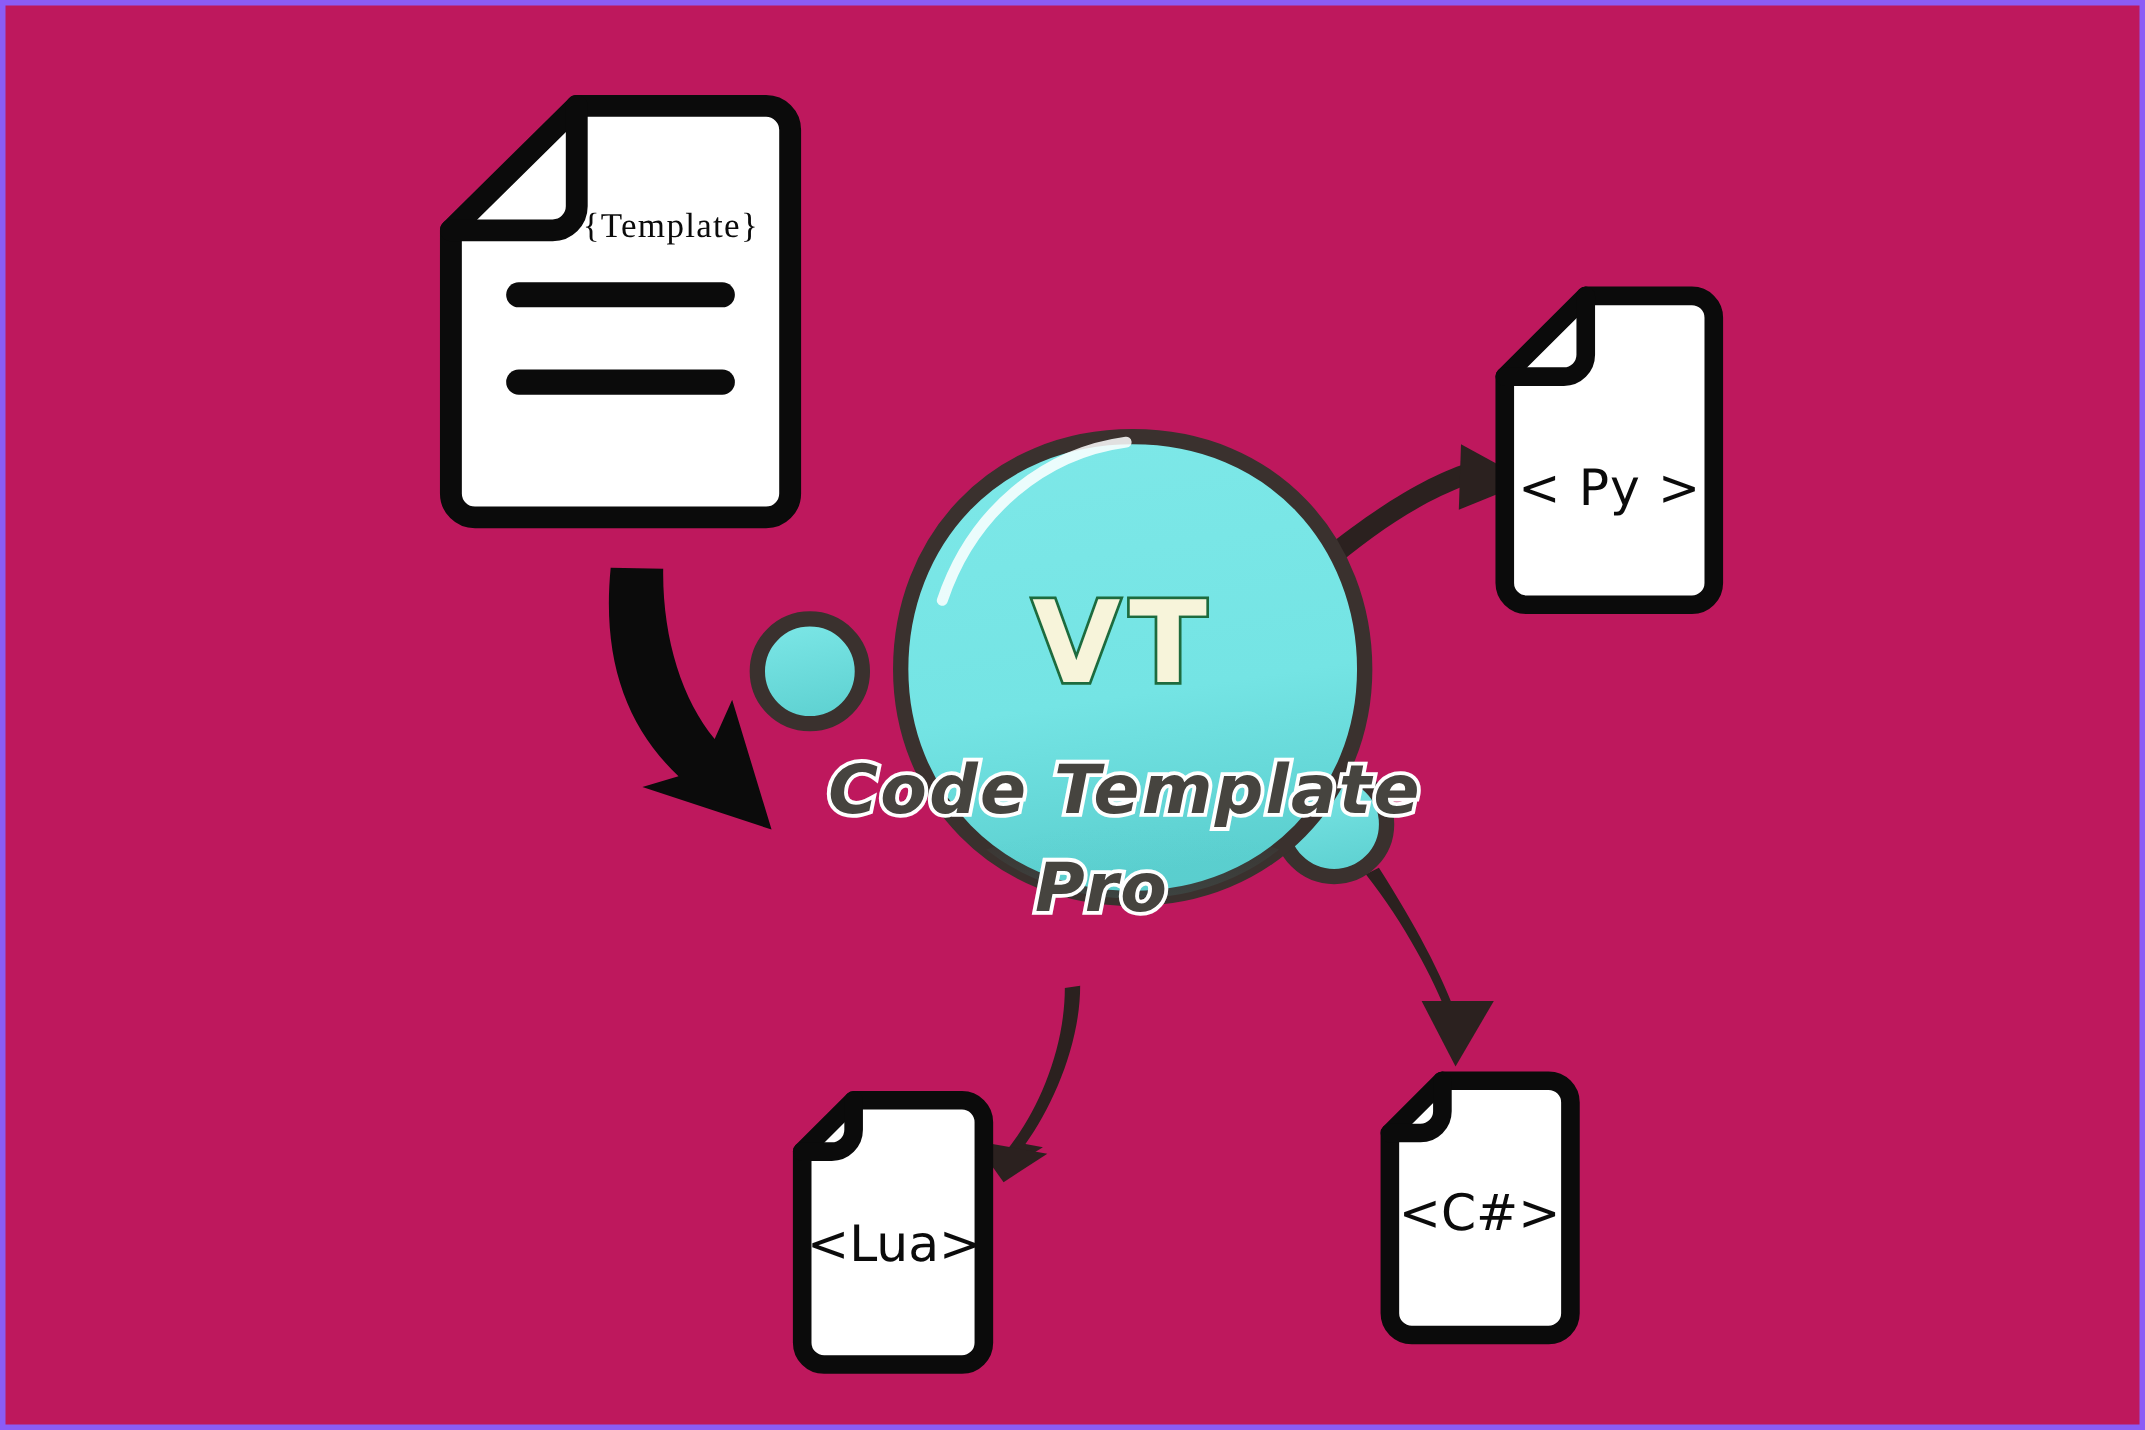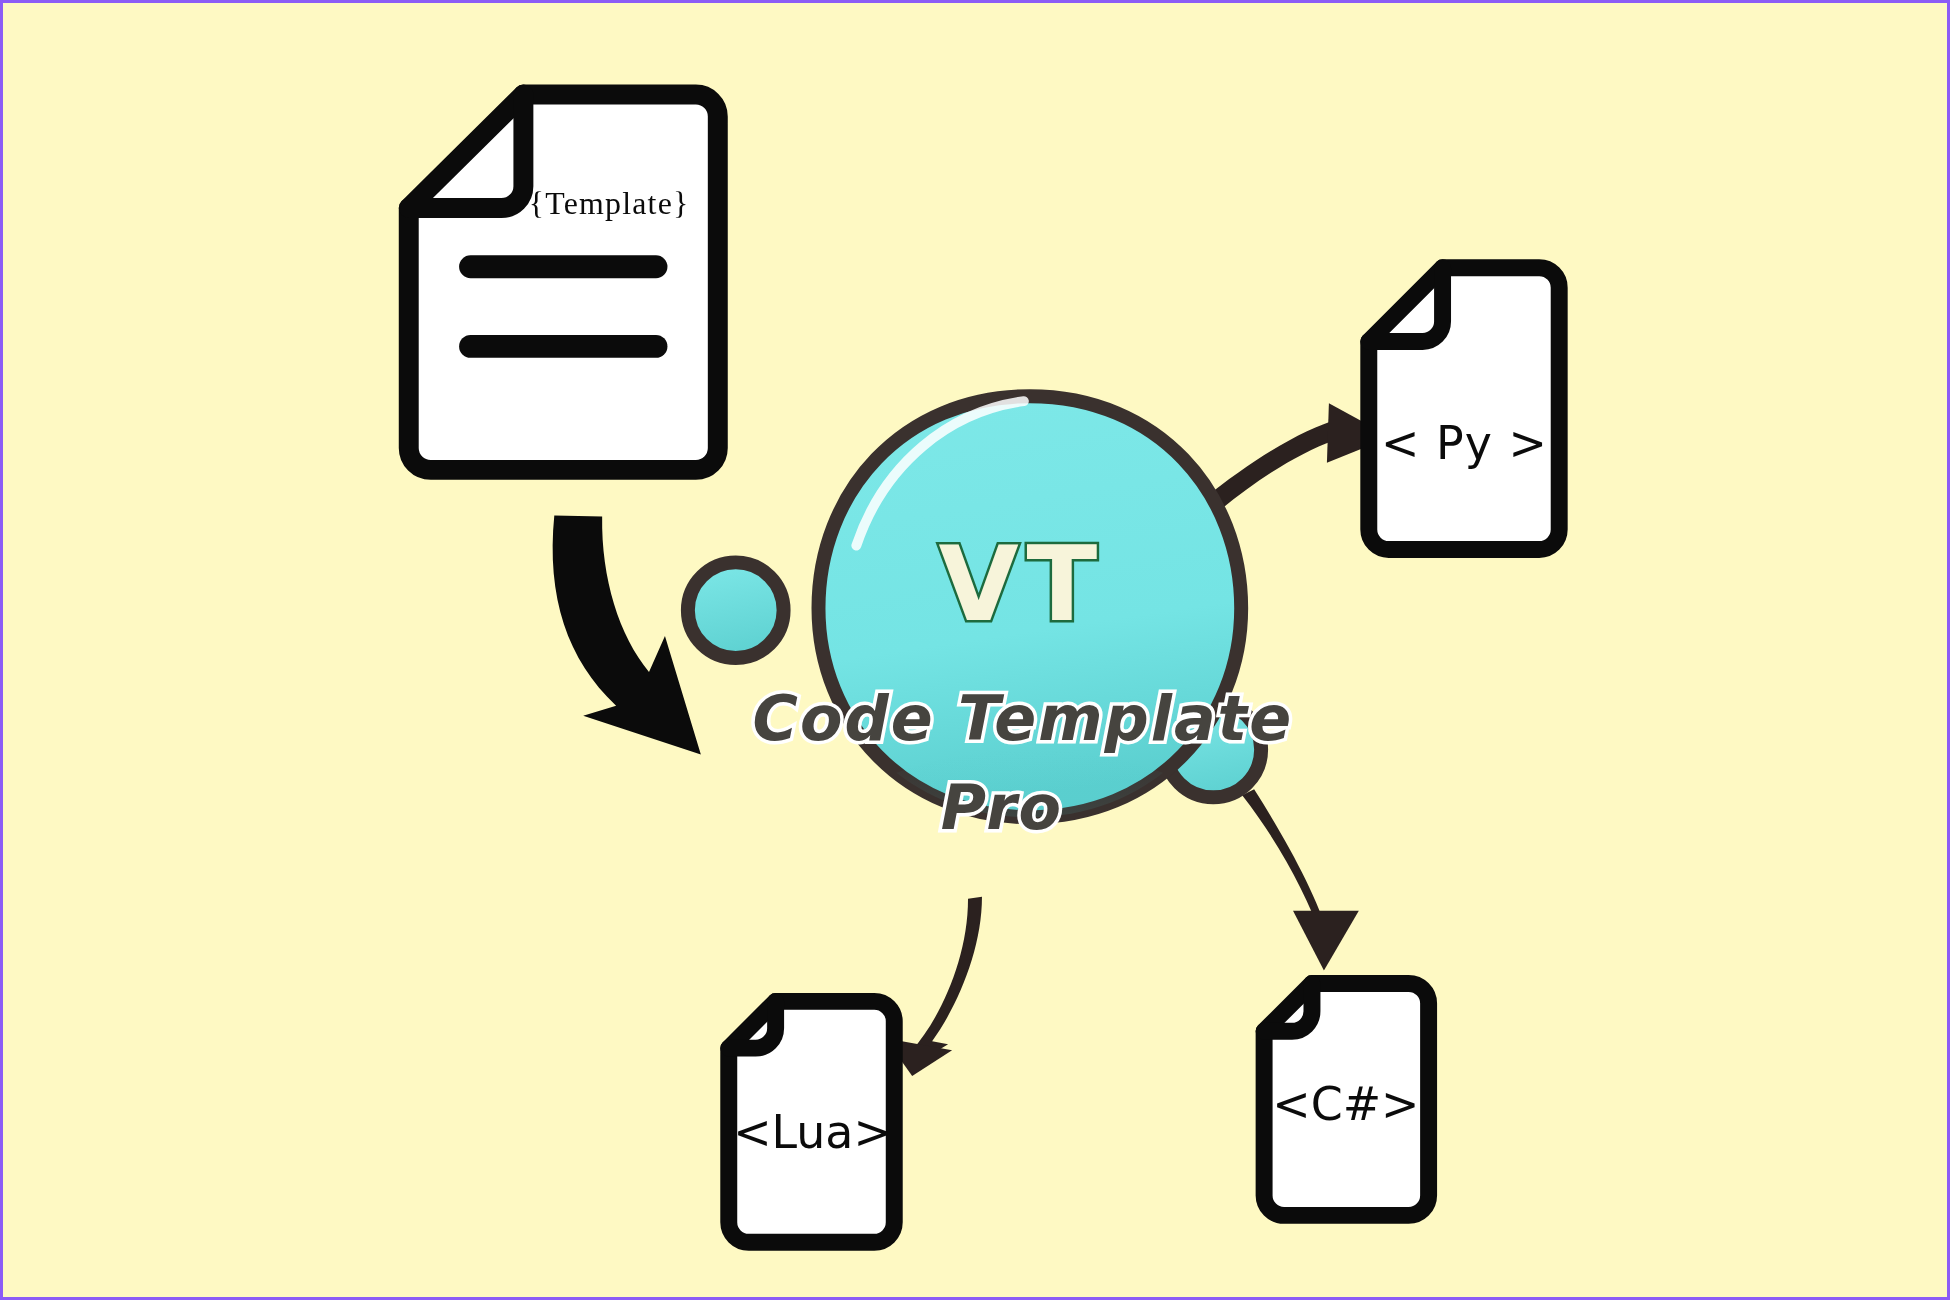--- a/index.html
+++ b/index.html
@@ -10,23 +10,23 @@
   body {
     width: 1950px;
     height: 1300px;
     font-family: "Liberation Sans", sans-serif;
     overflow: hidden;
   }
   #canvas {
     position: relative;
     width: 1950px;
     height: 1300px;
-    background: #fef9c3;
+    background: #be185d;
     box-sizing: border-box;
-    border: 3px solid #8b5cf6;
+    border: 5px solid #8b5cf6;
   }
   #scene {
     position: absolute;
     inset: 0;
     width: 100%;
     height: 100%;
   }
 </style>
 </head>
 <body>

